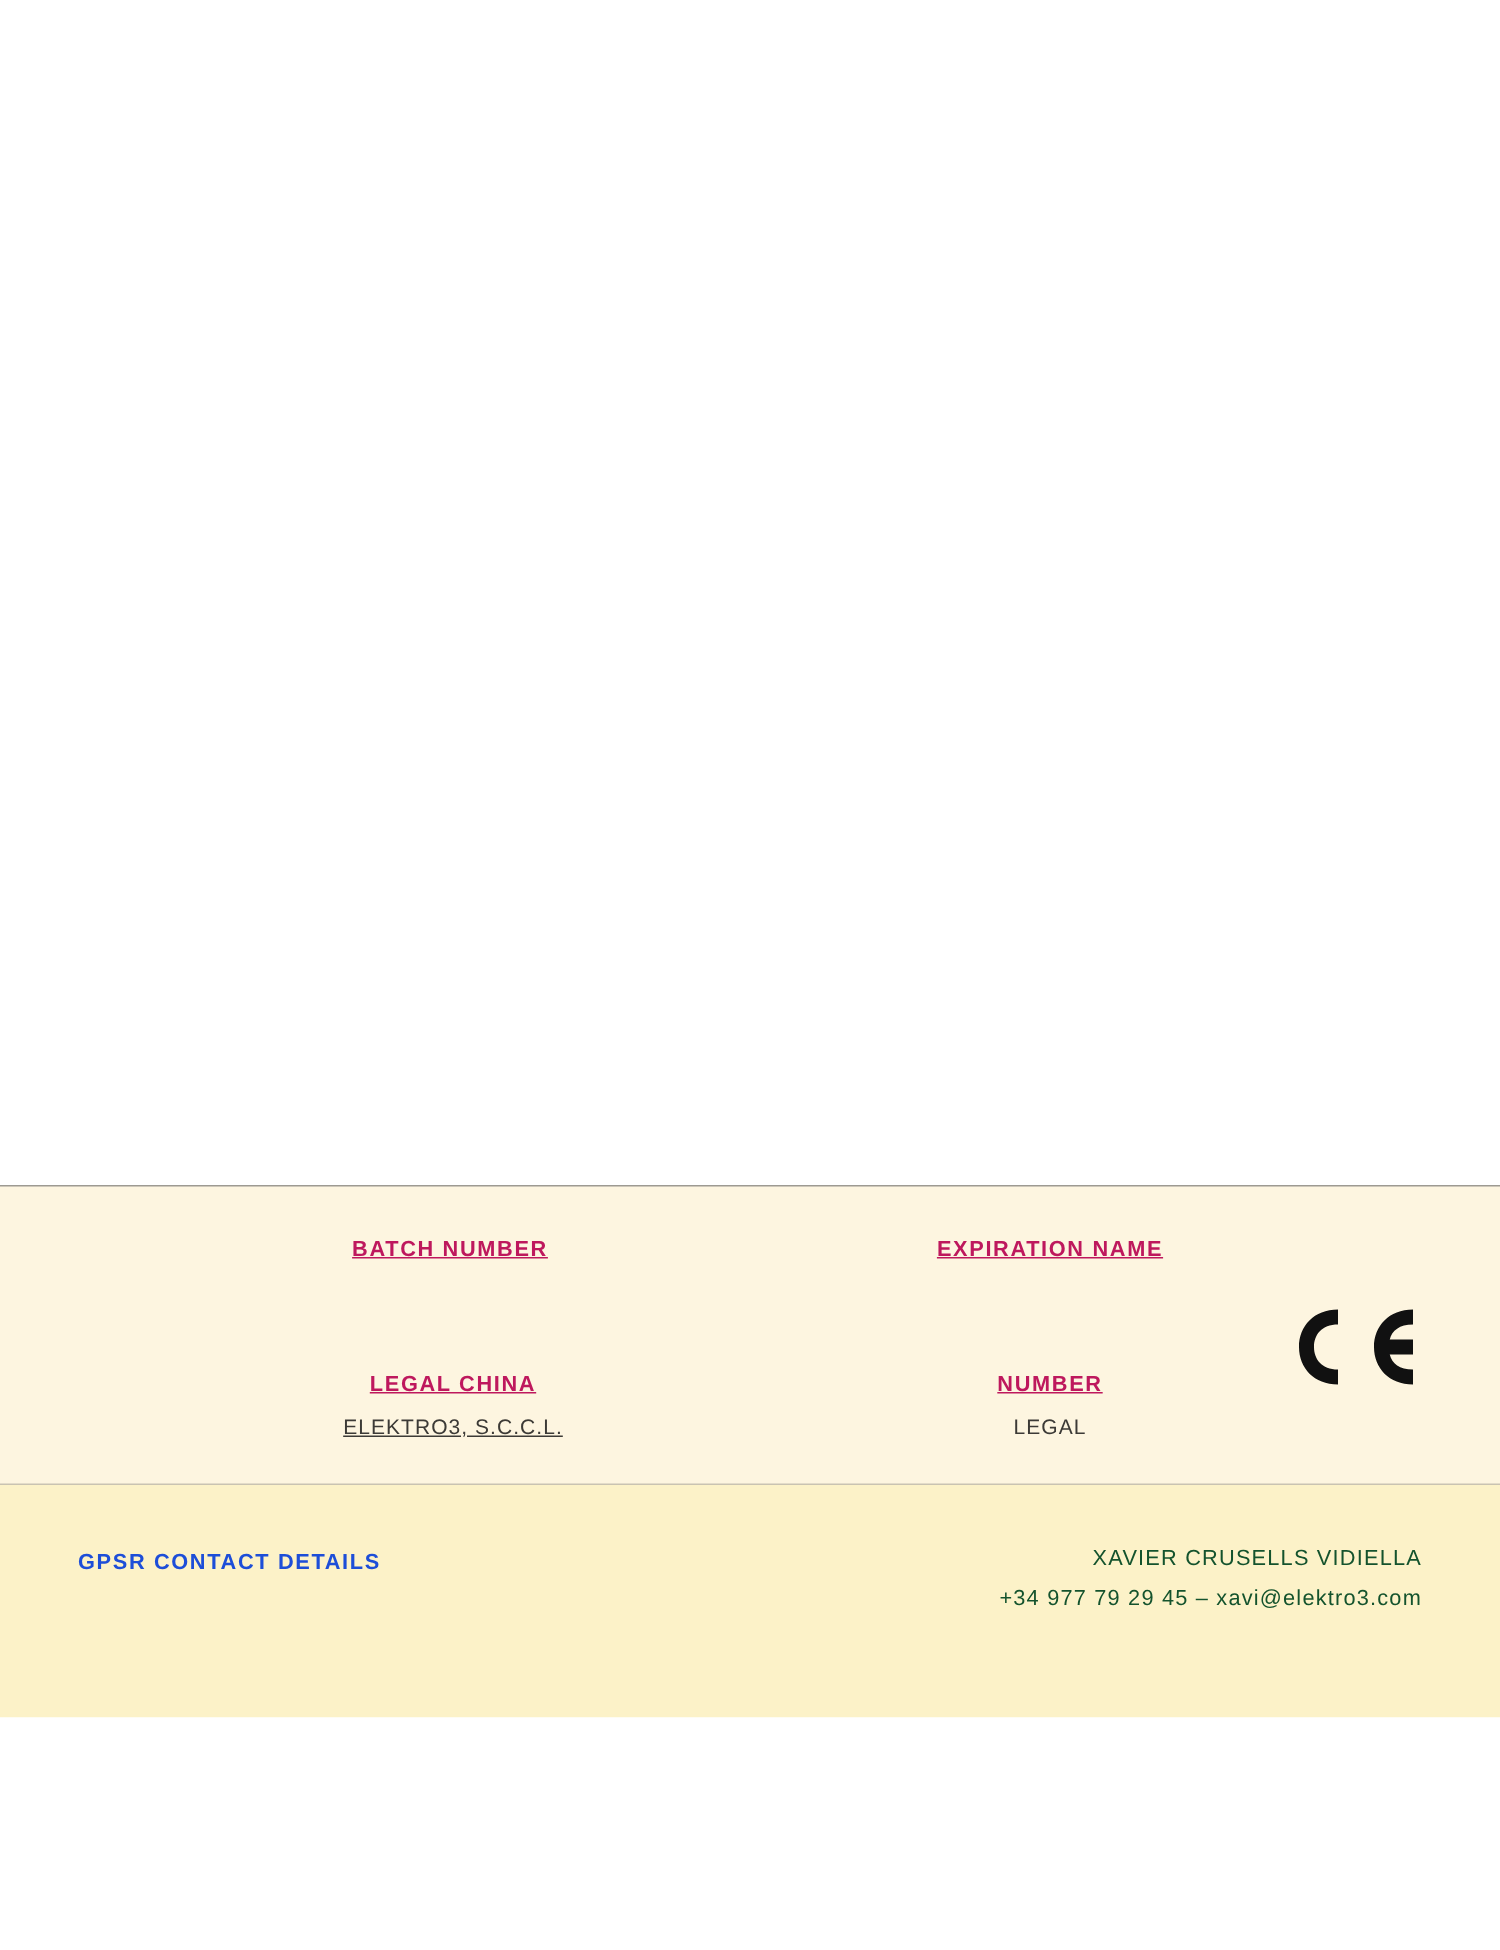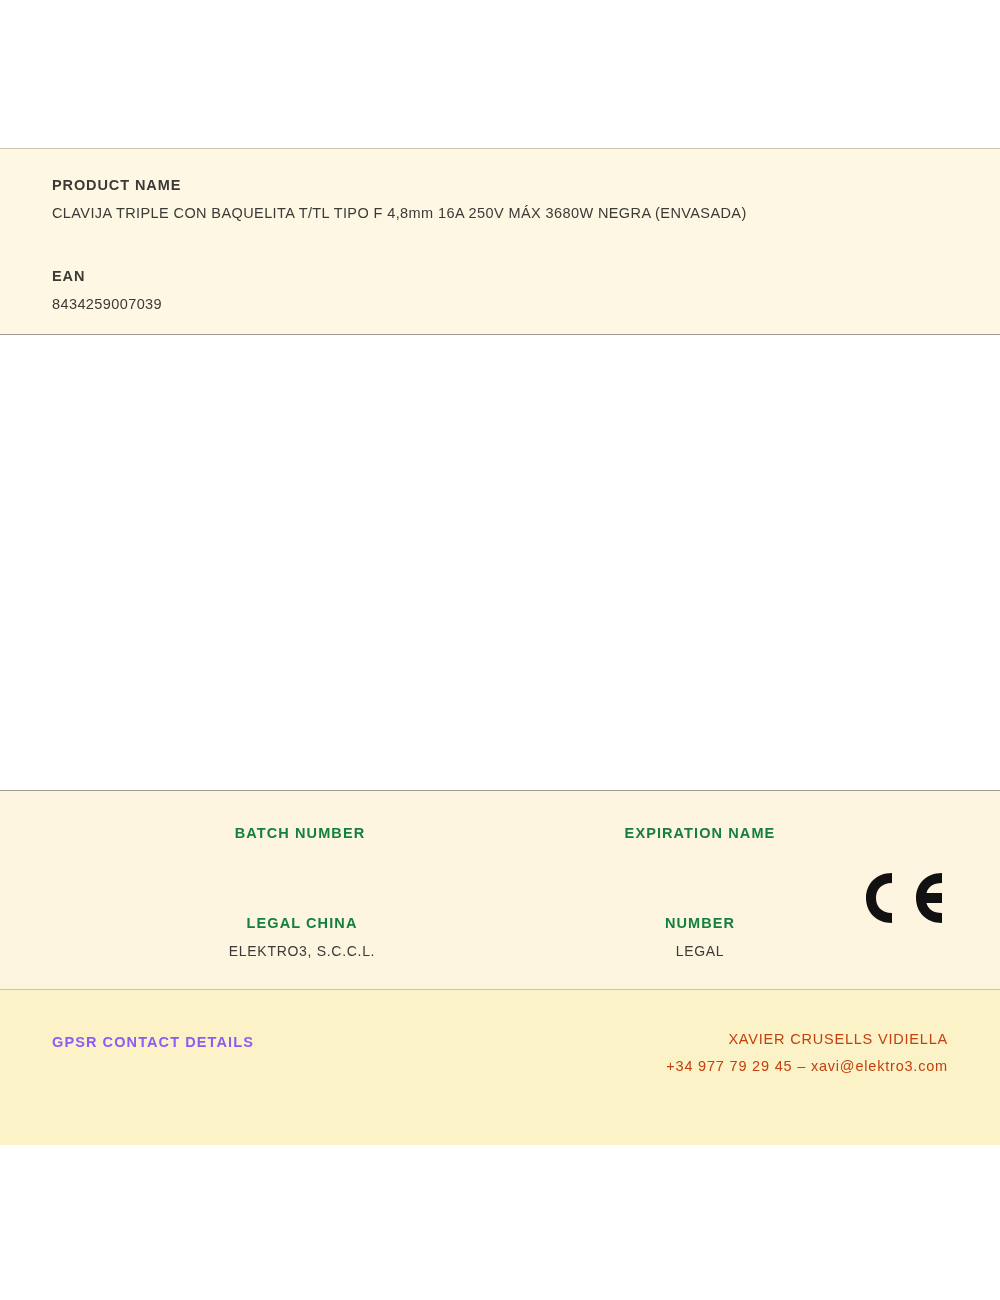--- a/index.html
+++ b/index.html
@@ -88,36 +88,37 @@
     background: #fdf5e0;
     border-top: 1px solid #9d9a92;
     border-bottom: 1px solid #c9c3b2;
     box-sizing: border-box;
   }
   .meta-col-heading {
     position: absolute;
     font-size: 14.5px;
     font-weight: bold;
     letter-spacing: 1.1px;
-    color: #15803d;
+    color: #be185d;
     text-align: center;
+    text-decoration: underline;
   }
   .meta-col-value {
     position: absolute;
     font-size: 14px;
     letter-spacing: 0.7px;
     color: #3c3a36;
     text-align: center;
   }
   .batch-heading  { top: 34px;  left: 150px; width: 300px; }
   .batch-value    { top: 62px;  left: 150px; width: 300px; }
   .exp-heading    { top: 34px;  left: 550px; width: 300px; }
   .exp-value      { top: 62px;  left: 550px; width: 300px; }
   .legal-heading  { top: 124px; left: 152px; width: 300px; }
-  .legal-value    { top: 152px; left: 152px; width: 300px; }
+  .legal-value    { top: 152px; left: 152px; width: 300px; text-decoration: underline; }
   .origin-heading { top: 124px; left: 550px; width: 300px; }
   .origin-value   { top: 152px; left: 550px; width: 300px; }
 
   .ce-mark {
     position: absolute;
     top: 76px;
     left: 856px;
     width: 92px;
     height: 62px;
   }
@@ -132,57 +133,51 @@
     background: #fcf2c8;
     box-sizing: border-box;
   }
   .gpsr-label {
     position: absolute;
     top: 44px;
     left: 52px;
     font-size: 14.5px;
     font-weight: bold;
     letter-spacing: 1.1px;
-    color: #8b5cf6;
+    color: #1d4ed8;
   }
   .gpsr-lines {
     position: absolute;
     top: 36px;
     right: 52px;
     width: 720px;
     text-align: right;
   }
   .gpsr-line {
     font-size: 14.5px;
     letter-spacing: 0.8px;
-    color: #c2410c;
+    color: #14532d;
     line-height: 27px;
     white-space: nowrap;
   }
 
   .bottom-zone {
     position: absolute;
     top: 1145px;
     left: 0;
     width: 1000px;
     height: 155px;
     background: #ffffff;
   }
 </style>
 </head>
 <body>
 
 <div class="page">
 
-  <div class="product-block">
-    <div class="label-heading product-name-label">PRODUCT NAME</div>
-    <div class="value-text product-name-value">CLAVIJA TRIPLE CON BAQUELITA T/TL TIPO F 4,8mm 16A 250V MÁX 3680W NEGRA (ENVASADA)</div>
-    <div class="label-heading ean-label">EAN</div>
-    <div class="value-text ean-value">8434259007039</div>
-  </div>
 
   <div class="middle-zone"></div>
 
   <div class="meta-block">
     <div class="meta-col-heading batch-heading">BATCH NUMBER</div>
     <div class="meta-col-value batch-value"></div>
 
     <div class="meta-col-heading exp-heading">EXPIRATION NAME</div>
     <div class="meta-col-value exp-value"></div>
 

